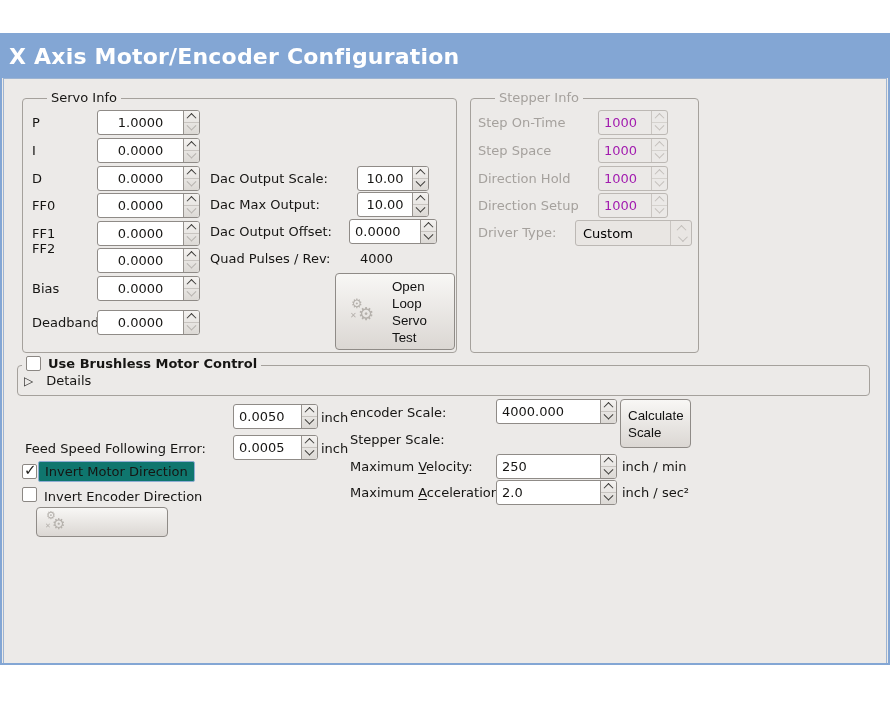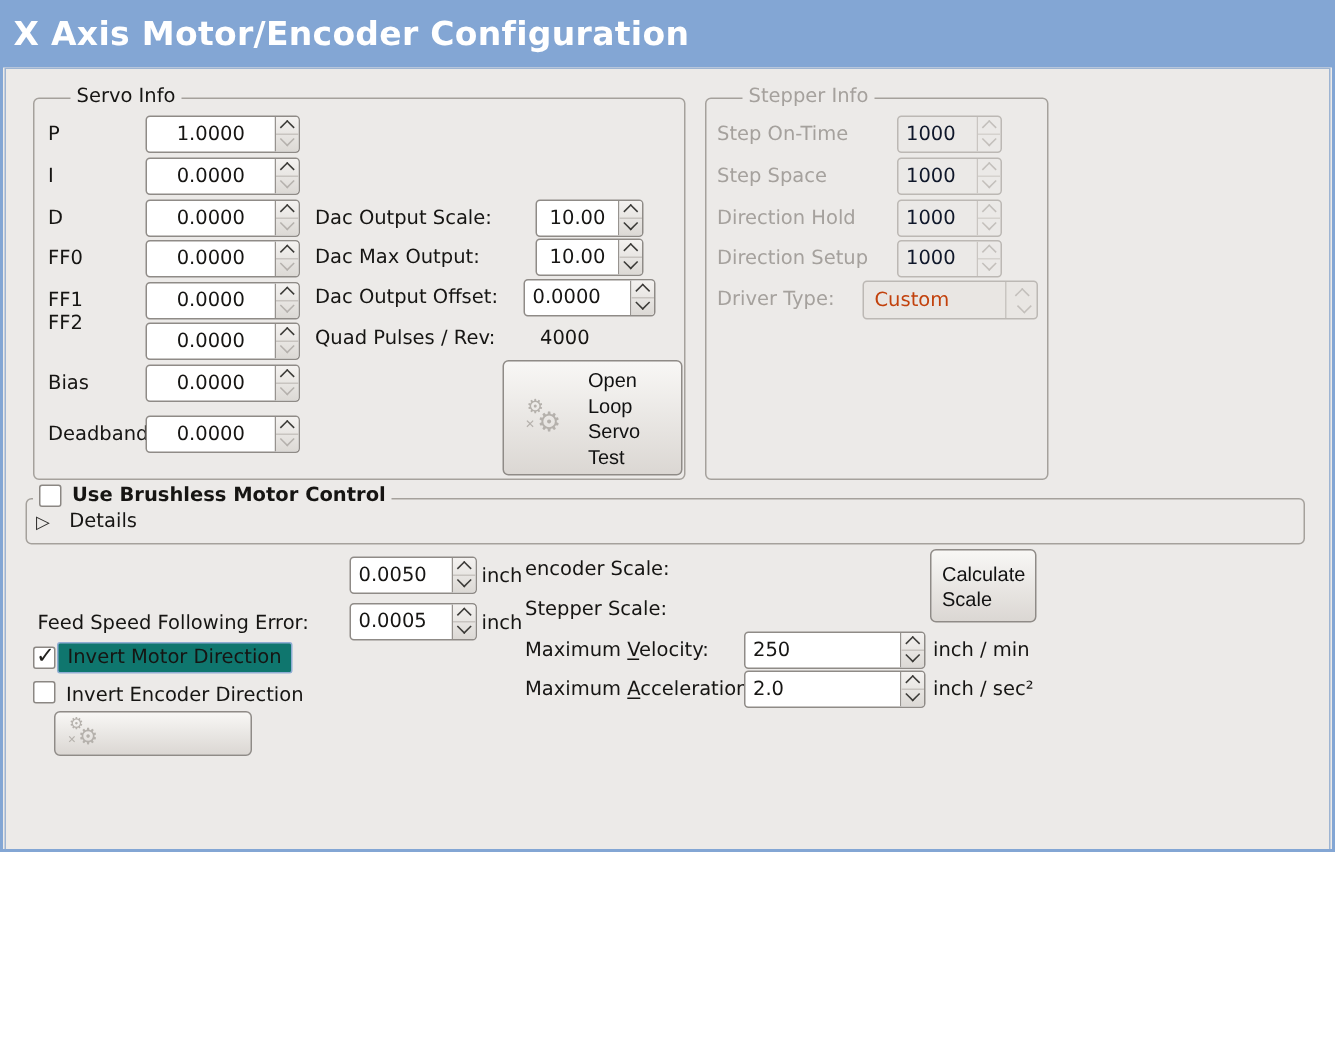--- a/index.html
+++ b/index.html
@@ -1,19 +1,20 @@
 <!DOCTYPE html>
 <html><head>
 <meta charset="utf-8">
 <style>
   html,body{margin:0;padding:0;background:#fff;}
   .window{
-    position:relative;width:890px;height:568px;background:#eceae8;
+    position:relative;width:890px;height:632px;background:#eceae8;
     font-family:"DejaVu Sans","Liberation Sans",sans-serif;font-size:13px;color:#161513;
     overflow:hidden;
+    margin-top:33px;
   }
   .wborder{position:absolute;inset:0;border:2px solid #83a6d4;pointer-events:none;z-index:60;}
   .titlebar{position:absolute;left:2px;top:2px;width:886px;height:43px;background:#83a6d4;display:flex;align-items:center;}
   .title{color:#ffffff;font-size:22px;font-weight:bold;padding-left:7px;letter-spacing:0.2px;}
   .content{position:absolute;left:3px;top:45px;width:882px;height:611px;border:1px solid #9db4d2;background:#eceae8;}
 
   .frame{position:absolute;border:1px solid #a5a19c;border-radius:4px;}
   .legend{position:absolute;top:-9px;left:24px;background:#eceae8;padding:0 4px;white-space:nowrap;}
   .legend.flex{display:flex;align-items:center;gap:7px;top:-10px;left:4px;}
   .dimtext{color:#a5a19d;}
@@ -24,27 +25,27 @@
   .spin .val{flex:1;display:flex;align-items:center;padding:0 5px;overflow:hidden;}
   .spin.center .val{justify-content:center;}
   .spin .btns{width:15px;border-left:1px solid #97938f;background:linear-gradient(#f4f2f0,#dcd9d5);display:flex;flex-direction:column;border-radius:0 2px 2px 0;}
   .spin .sb{flex:1;display:flex;align-items:center;justify-content:center;}
   .spin .sb + .sb{border-top:1px solid #c8c4c0;}
   .chv{width:6px;height:6px;border:solid #3a3936;border-width:1.5px 1.5px 0 0;display:inline-block;}
   .chv.up{transform:rotate(-45deg) translate(-1px,1px);}
   .chv.dn{transform:rotate(135deg) translate(-2px,2px);}
   .dim .chv{border-color:#b5b1ad;}
   .spin.dis{background:#ebe9e7;border-color:#bcb8b4;}
-  .spin.dis .val{color:#0f172a;}
+  .spin.dis .val{color:#a21caf;}
   .spin.dis .btns{background:none;border-left-color:#c9c5c1;}
   .spin.dis .sb + .sb{border-top-color:#d5d2ce;}
   .dis .chv{border-color:#c3bfbb;}
 
   .combo{position:absolute;display:flex;align-items:center;border:1px solid #bcb8b4;border-radius:3px;background:#e9e6e3;box-sizing:border-box;}
-  .combo .cval{flex:1;padding:0 7px;color:#c2410c;}
+  .combo .cval{flex:1;padding:0 7px;color:#000000;}
   .combo .cbtn{width:20px;align-self:stretch;border-left:1px solid #c9c5c1;display:flex;flex-direction:column;align-items:center;justify-content:center;gap:3px;}
 
   .btn{position:absolute;display:flex;align-items:center;justify-content:center;background:linear-gradient(#f8f7f5,#dbd7d3);border:1px solid #8f8b87;border-radius:4px;color:#111;box-sizing:border-box;}
   .btn.default{border:2px solid #49565f;border-radius:5px;}
   .btn .pre{white-space:pre-line;line-height:17px;text-align:left;}
   .btn.iconbtn{justify-content:flex-start;padding-left:10px;gap:10px;}
 
   .mn{text-decoration:underline;text-underline-offset:2px;}
 
   .cb{position:absolute;width:15px;height:15px;background:#ffffff;border:1px solid #8b8783;border-radius:2px;box-sizing:border-box;}
@@ -333,20 +334,31 @@
           <i class="chv up"></i>
         </span>
         <span class="sb">
           <i class="chv dn"></i>
         </span>
       </span>
     </div>
   <div class="lbl" style="left:321px;top:408px;">inch</div>
 
   <div class="lbl" style="left:350px;top:372px;">encoder Scale:</div>
+  <div class="spin" style="left:496px;top:366px;width:121px;">
+      <span class="val">4000.000</span>
+      <span class="btns">
+        <span class="sb">
+          <i class="chv up"></i>
+        </span>
+        <span class="sb">
+          <i class="chv dn"></i>
+        </span>
+      </span>
+    </div>
   <button class="btn" style="left:620px;top:366px;width:71px;height:49px;justify-content:flex-start;padding-left:7px;">
       <span class="pre">Calculate
 Scale</span>
     </button>
 
   <div class="lbl" style="left:350px;top:399px;">Stepper Scale:</div>
 
   <div class="lbl" style="left:350px;top:426px;"><span>Maximum </span><span class="mn">V</span><span>elocity:</span></div>
   <div class="spin" style="left:496px;top:421px;width:121px;">
       <span class="val">250</span>

